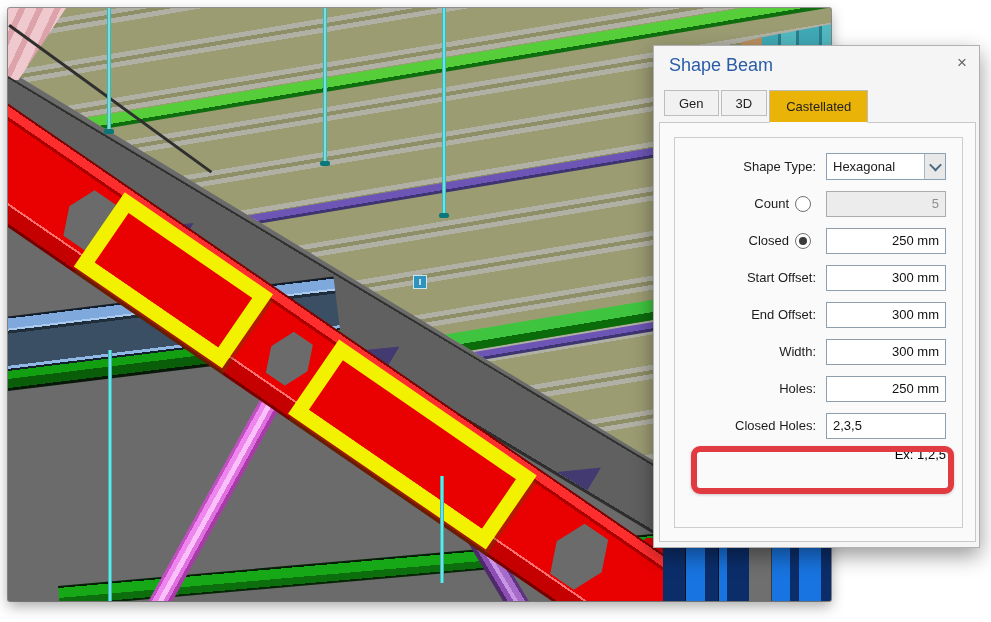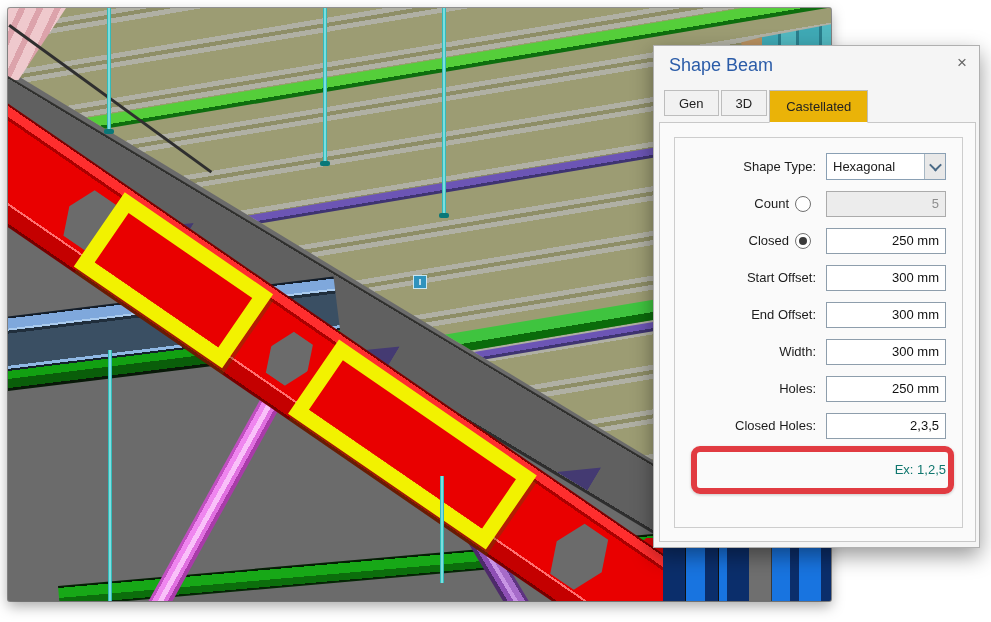--- a/index.html
+++ b/index.html
@@ -115,30 +115,30 @@
   .row { height:37px; display:flex; align-items:center; }
   .row .lbl { flex:1; text-align:right; margin-right:10px; white-space:nowrap; }
   .row.radio-row .lbl { margin-right:6px; }
   .radio { width:16px; height:16px; border:1px solid #707070; border-radius:50%;
     background:#fff; margin:0 15px 0 0; position:relative; flex:0 0 auto; }
   .radio.checked::after { content:""; position:absolute; left:3px; top:3px; width:8px; height:8px;
     border-radius:50%; background:#3A3A3A; }
   .fld { width:120px; height:26px; border:1px solid #8E9EAC; background:#fff;
     font-family:"Liberation Sans",sans-serif; font-size:13px; color:#111;
     padding:0 6px; text-align:right; flex:0 0 auto; }
-  .fld.left { text-align:right; }
+  .fld.left { text-align:left; }
   .fld:disabled { background:#ECECEC; border-color:#ABABAB; color:#8E8E8E; }
   .combo { width:120px; height:27px; border:1px solid #8AA0B4; background:#fff;
     display:flex; align-items:center; flex:0 0 auto; cursor:pointer; }
   .combo-text { flex:1; padding-left:6px; }
   .combo-btn { width:21px; height:100%; background:#E8E8E8; border-left:1px solid #A8B8C4;
     display:flex; align-items:center; justify-content:center; }
   .combo-btn::after { content:""; width:7px; height:7px; border-right:2px solid #4A6A86;
     border-bottom:2px solid #4A6A86; transform: rotate(45deg) translate(-1px,-1px); }
-  .ex-note { text-align:right; color:#0f766e; margin-top:18px; }
+  .ex-note { text-align:right; color:#000000; margin-top:3px; }
   .hl-rect { position:absolute; left:37px; top:400px; width:263px; height:48px;
     border:6px solid #E13B41; border-radius:9px; pointer-events:none; z-index:5;
     box-shadow: 0 1px 3px rgba(0,0,0,.2); }
 </style>
 </head>
 <body>
 
 <div class="stage">
 
   <div class="viewport">

